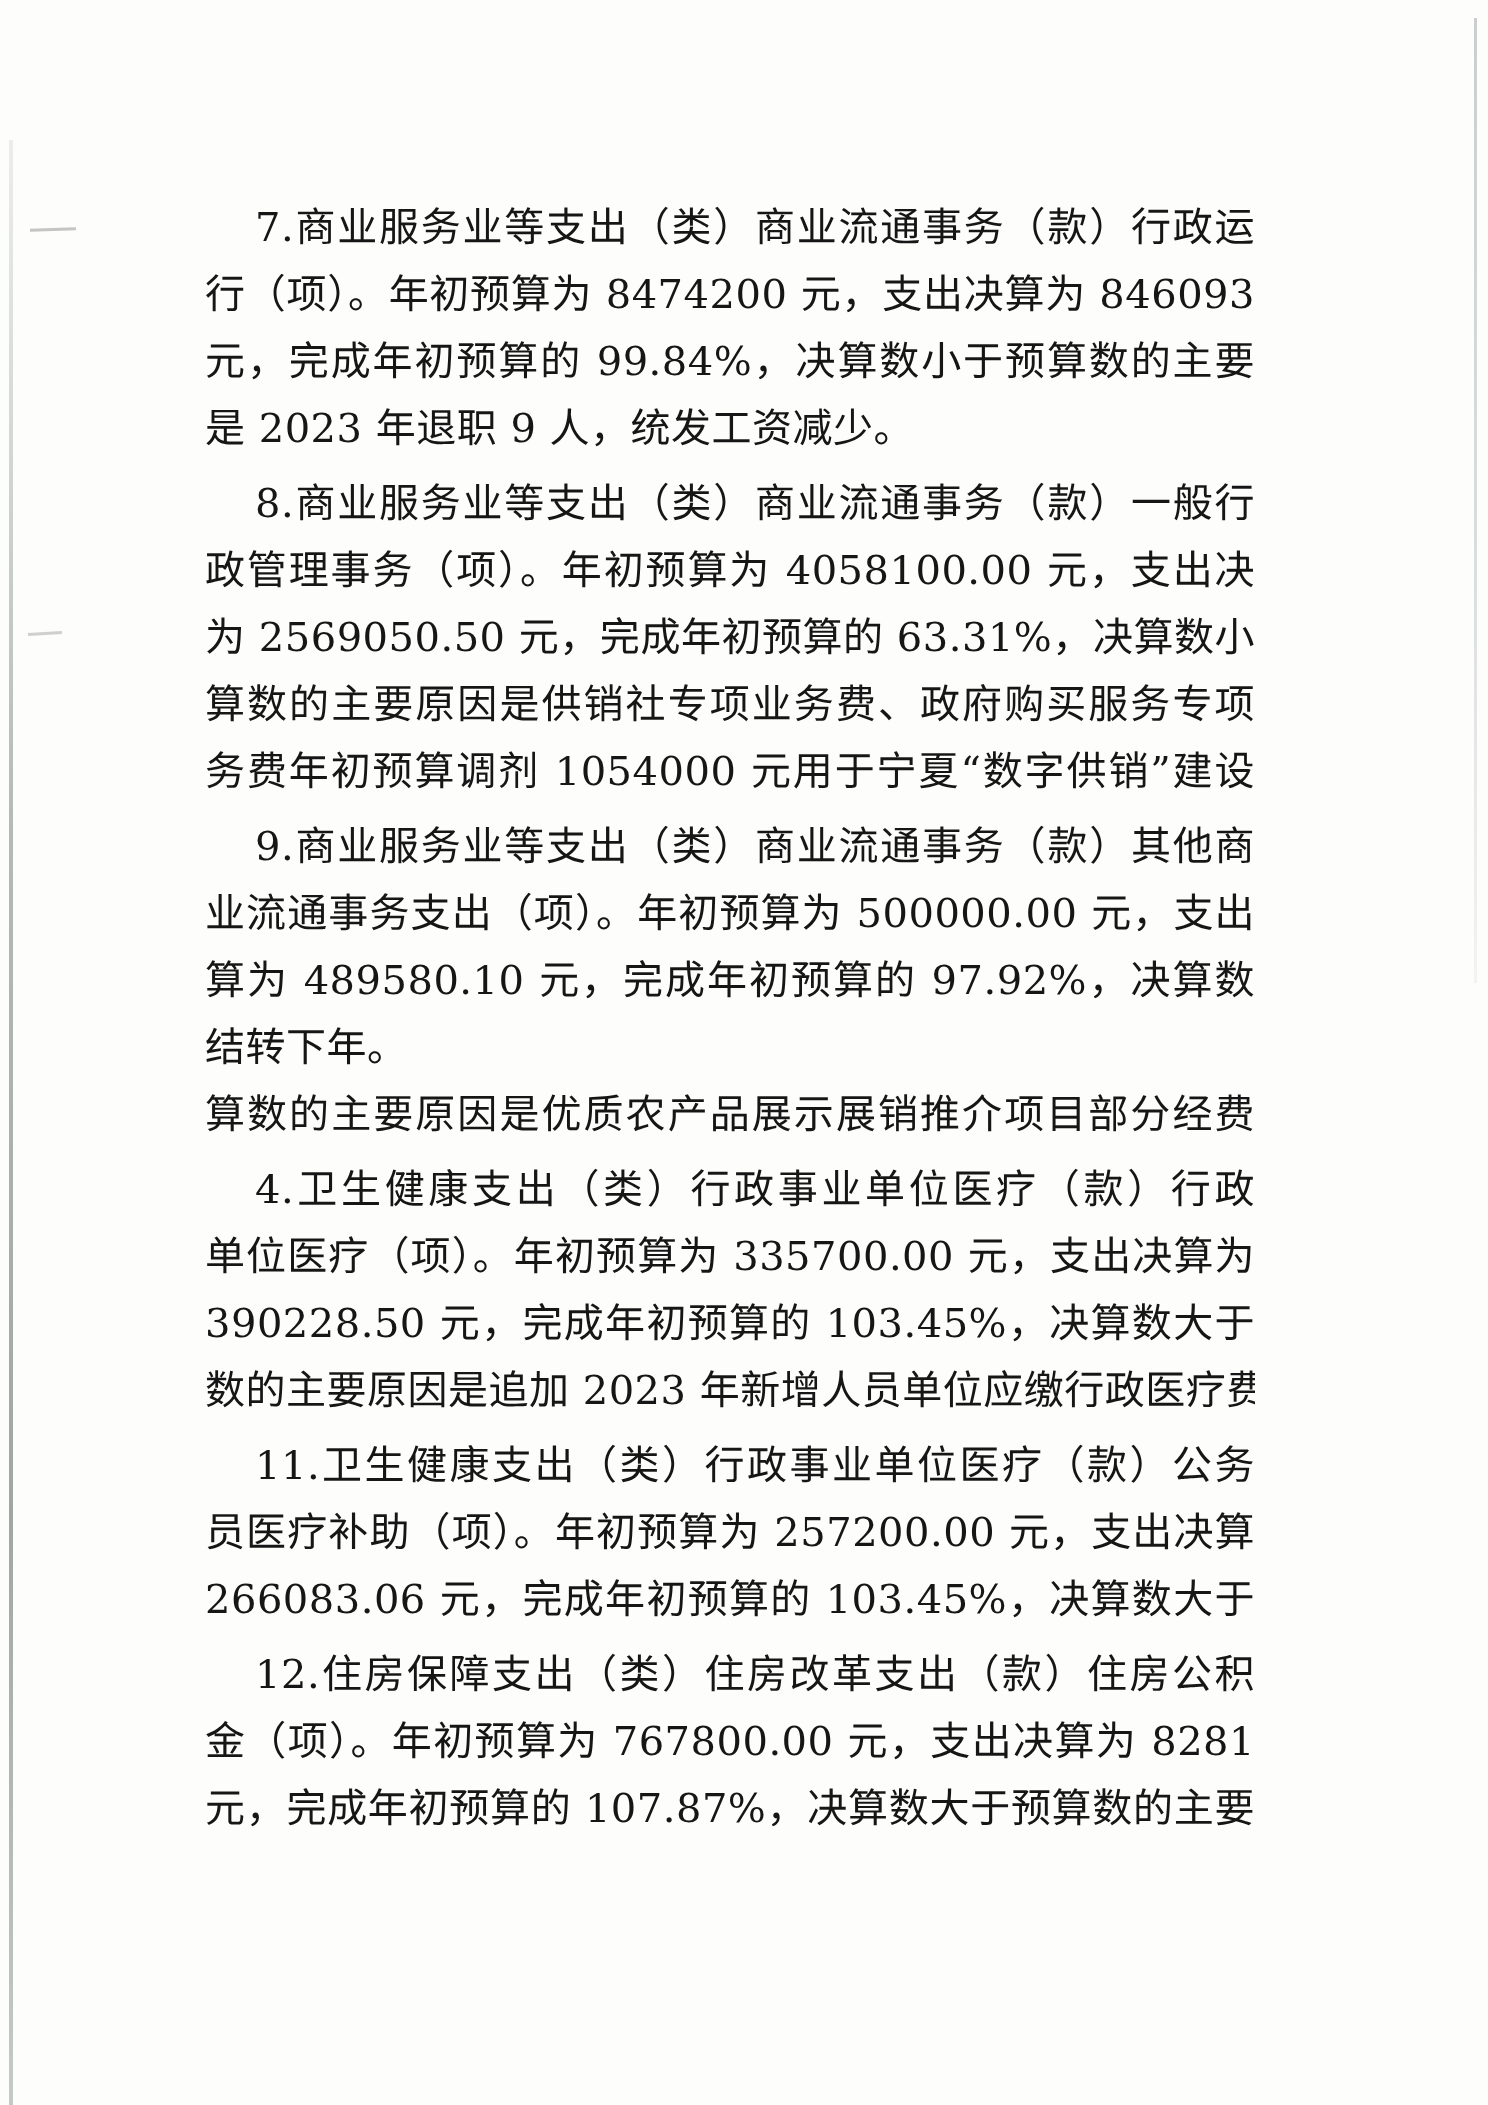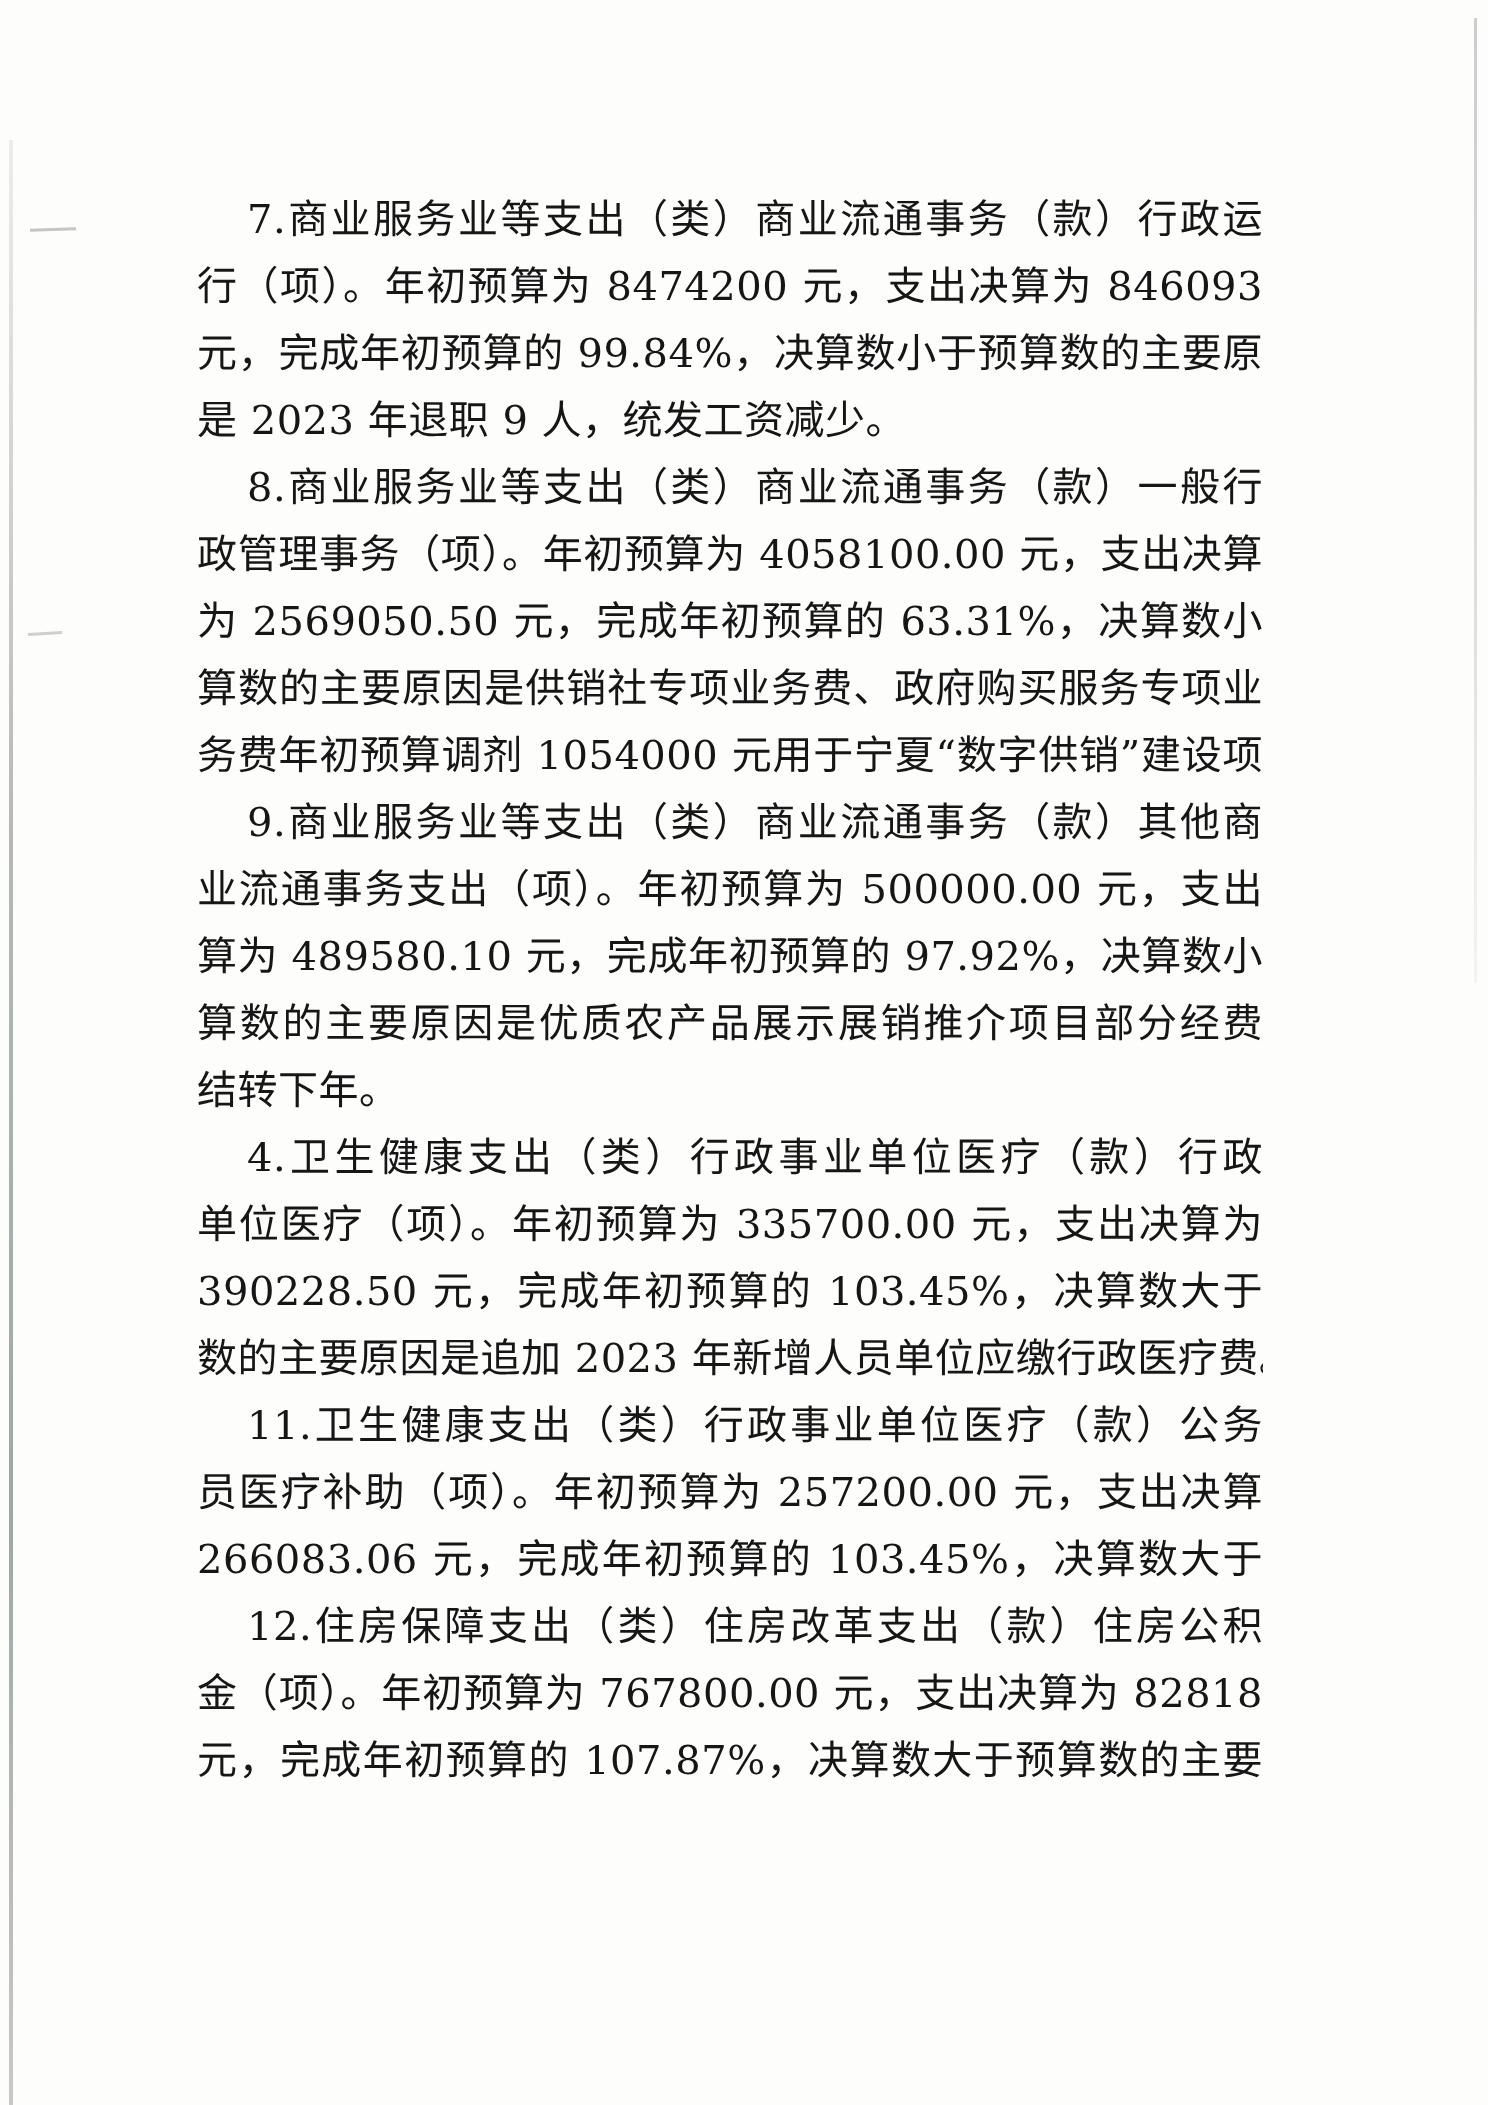--- a/index.html
+++ b/index.html
@@ -53,21 +53,21 @@
     background: rgba(100,105,100,0.30);
     transform: rotate(-3deg);
   }
   .text-block {
     position: absolute;
     left: 197px;
     top: 186px;
     width: 1066px;
     color: #161616;
   }
-  .para { margin: 0; padding: 0; }
+  .para { margin: 8px; padding: 0; }
   .line {
     height: 67px;
     line-height: 67px;
     font-size: 40px;
     letter-spacing: 0.5px;
     white-space: nowrap;
     text-align: left;
     overflow: hidden;
   }
   .line.fill {
@@ -99,22 +99,22 @@
         <div class="line indent fill">8.商业服务业等支出（类）商业流通事务（款）一般行</div>
         <div class="line fill">政管理事务（项）。年初预算为 4058100.00 元，支出决算</div>
         <div class="line fill">为 2569050.50 元，完成年初预算的 63.31%，决算数小于预</div>
         <div class="line fill">算数的主要原因是供销社专项业务费、政府购买服务专项业</div>
         <div class="line fill">务费年初预算调剂 1054000 元用于宁夏“数字供销”建设项目。</div>
       </div>
       <div class="para">
         <div class="line indent fill">9.商业服务业等支出（类）商业流通事务（款）其他商</div>
         <div class="line fill">业流通事务支出（项）。年初预算为 500000.00 元，支出决</div>
         <div class="line fill">算为 489580.10 元，完成年初预算的 97.92%，决算数小于预</div>
+        <div class="line">结转下年。</div>
         <div class="line fill">算数的主要原因是优质农产品展示展销推介项目部分经费</div>
-        <div class="line">结转下年。</div>
       </div>
       <div class="para">
         <div class="line indent fill">4.卫生健康支出（类）行政事业单位医疗（款）行政</div>
         <div class="line fill">单位医疗（项）。年初预算为 335700.00 元，支出决算为</div>
         <div class="line fill">390228.50 元，完成年初预算的 103.45%，决算数大于预算</div>
         <div class="line">数的主要原因是追加 2023 年新增人员单位应缴行政医疗费。</div>
       </div>
       <div class="para">
         <div class="line indent fill">11.卫生健康支出（类）行政事业单位医疗（款）公务</div>
         <div class="line fill">员医疗补助（项）。年初预算为 257200.00 元，支出决算为</div>

